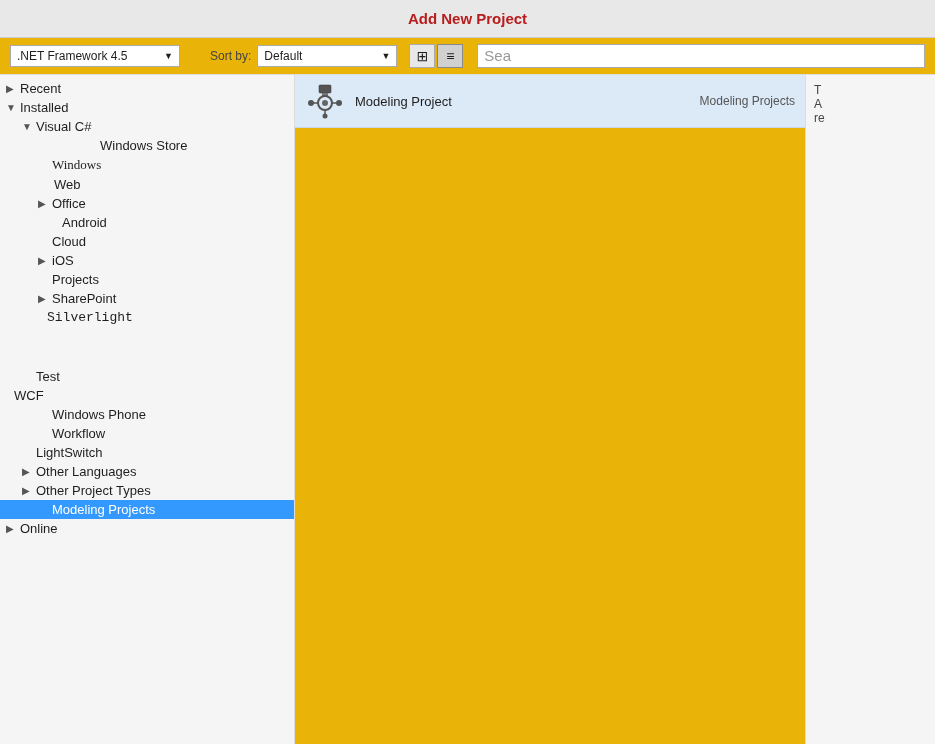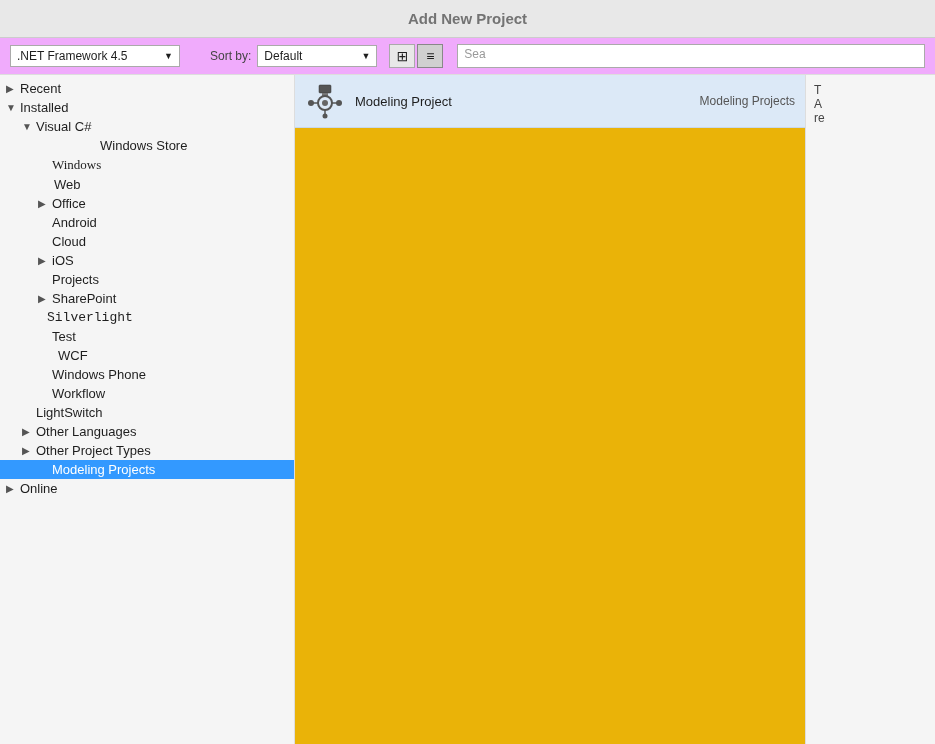--- a/index.html
+++ b/index.html
@@ -21,28 +21,28 @@
       flex-direction: column;
     }
 
     .title-bar {
       background: #e8e8e8;
       padding: 10px 16px;
       font-size: 15px;
       font-weight: 600;
       text-align: center;
       border-bottom: 1px solid #ccc;
-      color: #737373;
+      color: #b91c1c;
     }
 
     .toolbar {
       display: flex;
       align-items: center;
       padding: 6px 10px;
-      background: #f0abfc;
+      background: #eab308;
       border-bottom: 1px solid #ddd;
       gap: 6px;
     }
 
     .framework-select {
       display: flex;
       align-items: center;
       gap: 4px;
     }
 
@@ -62,21 +62,21 @@
       margin-left: 24px;
       font-size: 12px;
       color: #444;
     }
 
     .sort-dropdown {
       background: white;
       border: 1px solid #aaa;
       padding: 3px 6px;
       font-size: 12px;
-      width: 120px;
+      width: 140px;
       display: flex;
       align-items: center;
       justify-content: space-between;
       cursor: pointer;
     }
 
     .view-buttons {
       display: flex;
       margin-left: 6px;
       gap: 2px;
@@ -99,21 +99,21 @@
       border-color: #888;
     }
 
     .search-box {
       margin-left: 8px;
       flex: 1;
       border: 1px solid #aaa;
       background: white;
       height: 24px;
       padding: 2px 6px;
-      font-size: 12px;
+      font-size: 15px;
       color: #999;
     }
 
     .content {
       display: flex;
       flex: 1;
       overflow: hidden;
     }
 
     .sidebar {
@@ -264,21 +264,21 @@
           <span class="label">Windows</span>
         </div>
         <div class="tree-item" style="padding-left: 40px;">
           <span class="arrow"> </span>
           <span class="label">Web</span>
         </div>
         <div class="tree-item" style="padding-left: 38px;">
           <span class="arrow">▶</span>
           <span class="label">Office</span>
         </div>
-        <div class="tree-item" style="padding-left: 38px;">
+        <div class="tree-item" style="padding-left: 24px; margin-left: 24px;">
           <span class="arrow"> </span>
           <span class="label">Android</span>
         </div>
         <div class="tree-item" style="padding-left: 38px;">
           <span class="arrow"> </span>
           <span class="label">Cloud</span>
         </div>
         <div class="tree-item" style="padding-left: 38px;">
           <span class="arrow">▶</span>
           <span class="label">iOS</span>
@@ -288,25 +288,25 @@
           <span class="label">Projects</span>
         </div>
         <div class="tree-item" style="padding-left: 38px;">
           <span class="arrow">▶</span>
           <span class="label">SharePoint</span>
         </div>
         <div class="tree-item" style="padding-left: 33px; font-family: Liberation Mono, monospace;">
           <span class="arrow"> </span>
           <span class="label">Silverlight</span>
         </div>
-        <div class="tree-item" style="padding-left: 38px;">
+        <div class="tree-item" style="padding-left: 22px; margin-top: 40px;">
           <span class="arrow"> </span>
           <span class="label">Test</span>
         </div>
-        <div class="tree-item" style=" margin-left: 44px;">
+        <div class="tree-item" style="">
           <span class="arrow"> </span>
           <span class="label">WCF</span>
         </div>
         <div class="tree-item" style="padding-left: 38px;">
           <span class="arrow"> </span>
           <span class="label">Windows Phone</span>
         </div>
         <div class="tree-item" style="padding-left: 38px;">
           <span class="arrow"> </span>
           <span class="label">Workflow</span>

